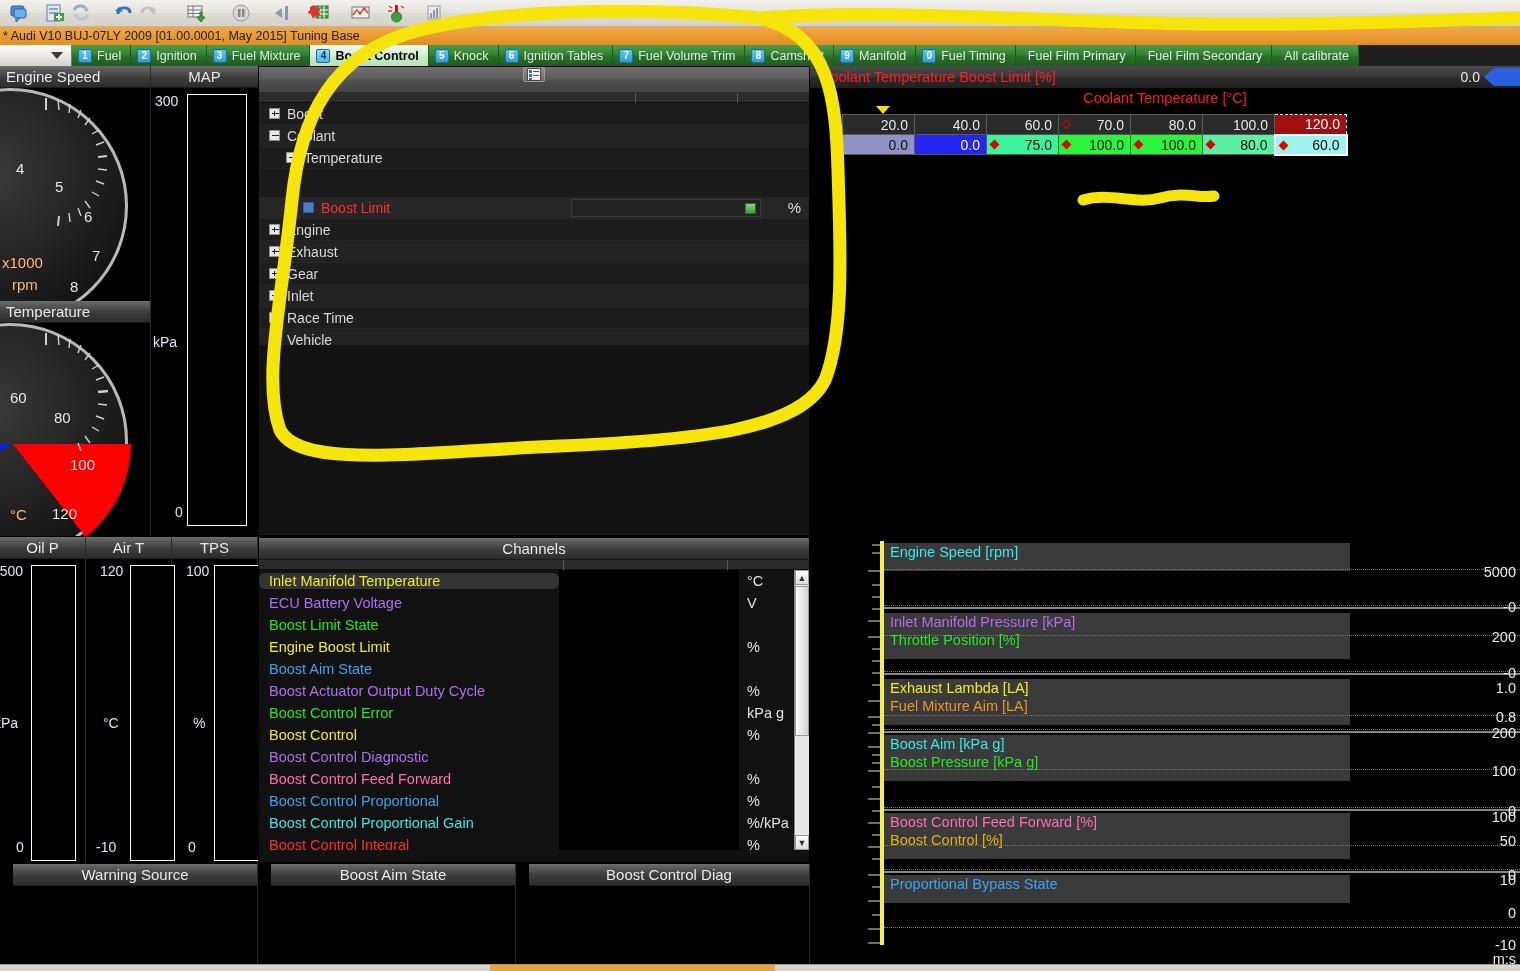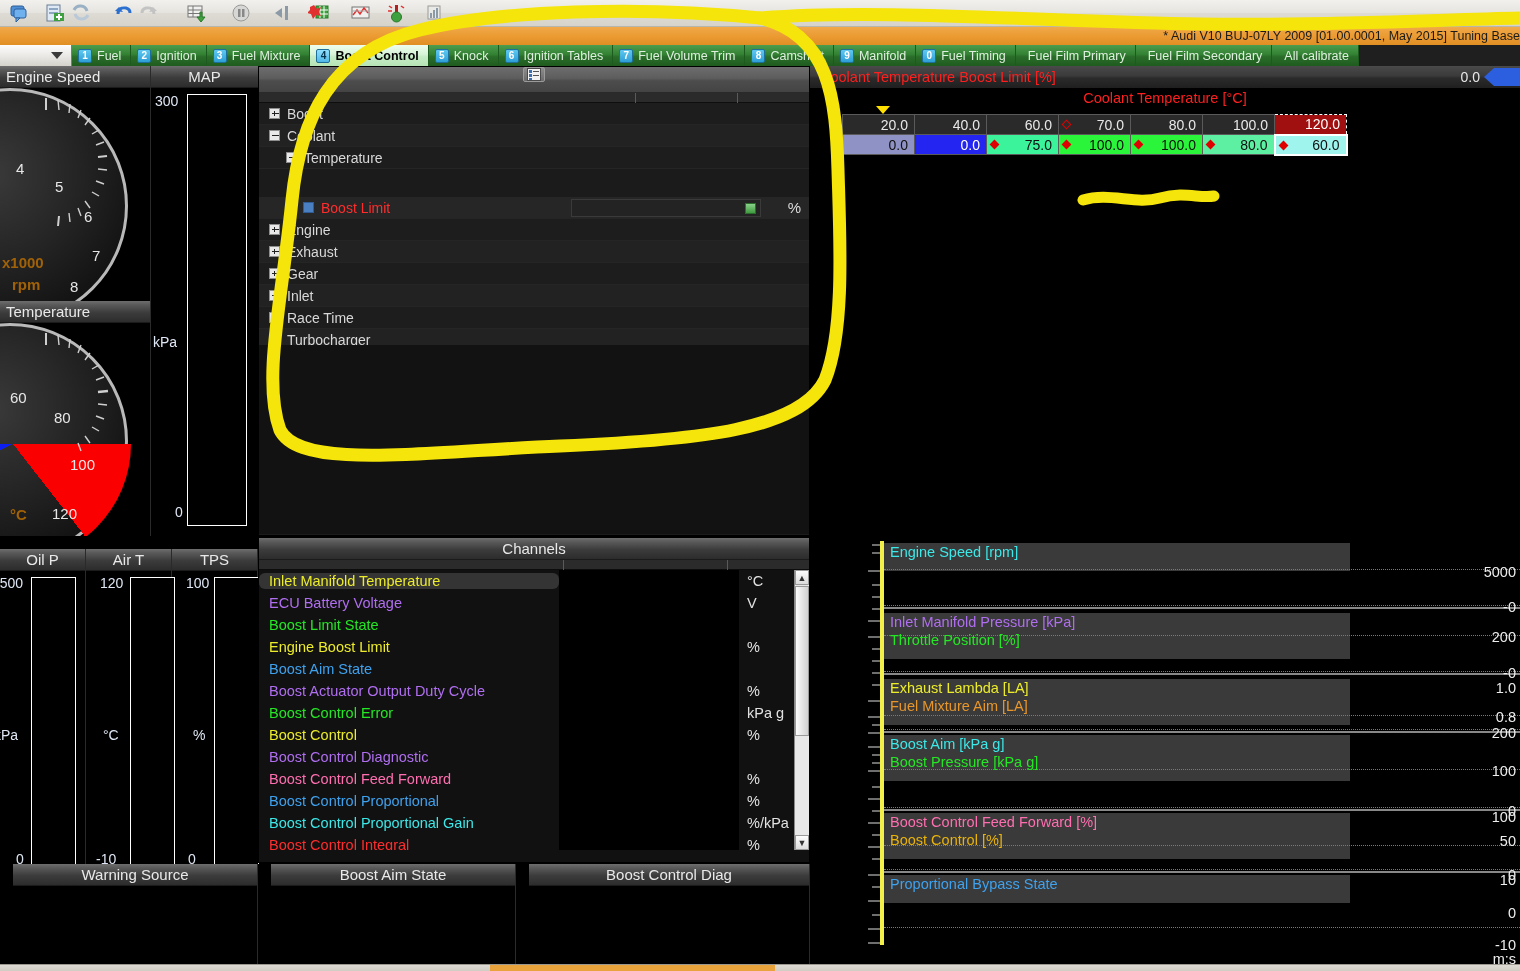--- a/index.html
+++ b/index.html
@@ -24,21 +24,20 @@
   }
   .tb-gap { width: 14px; flex: 0 0 auto; }
 
   
   .titlebar {
     position: absolute; left: 0; top: 27px; width: 1520px; height: 18px;
     background: linear-gradient(180deg,#f0a94a 0%,#eb9b32 50%,#e08f25 100%);
     color: #1b1b1b; font-size: 12.5px; line-height: 18px;
     padding-left: 3px; white-space: nowrap; overflow: hidden;
     font-family: "Liberation Sans", sans-serif;
-    text-align: right;
   }
 
   
   .tabbar {
     position: absolute; left: 0; top: 45px; width: 1520px; height: 21px;
     background: linear-gradient(180deg,#3e8c3e 0%,#2e7a2e 50%,#236523 100%);
     display: flex; align-items: stretch;
   }
   .tab-dropdown {
     width: 72px; background: linear-gradient(180deg,#fdfdfd 0%,#e8e7e3 55%,#d4d2cb 100%);
@@ -83,21 +82,21 @@
   
   .gauge-col { position: absolute; left: 0; top: 66px; width: 150px; height: 470px; background:#000; }
   .gauge-cell { position: relative; width: 150px; height: 235px; overflow: hidden; }
   .gauge-face {
     position: absolute; left: -108px; top: 22px;
     width: 236px; height: 236px; border-radius: 50%;
     background: radial-gradient(circle at 42% 36%, #3a3a3a 0%, #232323 46%, #141414 74%, #0a0a0a 100%);
     border: 3px solid #b9b9b9;
   }
   .gauge-label { position: absolute; color: #e7e7e7; font-size: 15px; }
-  .gauge-unit { position:absolute; color:#a16207; font-size:15px;font-weight:bold; }
+  .gauge-unit { position:absolute; color:#fdba74; font-size:15px; }
   .redzone, .bluezone {
     position: absolute; left: 0; top: 0; width: 236px; height: 236px; border-radius: 50%;
   }
 
   
   .map-col { position: absolute; left: 150px; top: 66px; width: 108px; height: 470px; background: #000; border-left:1px solid #2a2a2a;}
   .bar-wrap { position: relative; width: 100%; height: 448px; background:#000; }
   .bar-box { position: absolute; border: 1px solid #ffffff; background: #000; }
   .bar-tick { position: absolute; color: #dfe7f5; font-size: 14px; }
 
@@ -212,21 +211,21 @@
     position: absolute; right: 0; top: 0; width: 15px; height: 100%;
     background: #e8e8e8; border-left: 1px solid #8a8a8a;
   }
   .vs-arrow { height: 15px; background: linear-gradient(180deg,#fdfdfd,#dcdcdc); border:1px solid #9a9a9a;
     display:flex; align-items:center; justify-content:center; font-size:9px; color:#333;}
   .vs-thumb { position:absolute; left:0; top:16px; width:14px; height:150px;
     background: linear-gradient(90deg,#fcfcfc,#d2d2d2); border:1px solid #9a9a9a; }
 
   
   .bl-bars { position: absolute; left: 0; top: 537px; width: 258px; height: 326px; background:#000; display:flex; }
-  .blb { position: relative; width: 86px; height: 326px; border-right: 1px solid #2a2a2a; margin-top: 12px; }
+  .blb { position: relative; width: 86px; height: 326px; border-right: 1px solid #2a2a2a; }
 
   
   .tiles { position: absolute; left: 0; top: 864px; width: 810px; height: 100px; display: flex; }
   .tile { position: relative; border-right: 1px solid #2a2a2a; background: #000; padding-left: 13px; }
   .tile-body { background: #000; height: 78px; }
 
   
   .graph-panel { position: absolute; left: 810px; top: 537px; width: 710px; height: 434px; background: #000; }
   .g-tick { position: absolute; right: 4px; color: #ededed; font-size: 14.5px; text-align: right; white-space:nowrap;}
   .g-ruler { position: absolute; left: 70px; top: 4px; width: 4px; bottom: 26px; background: #f4f04a; }
@@ -575,24 +574,20 @@
         <span class="tgl plus"></span>
         <span class="lbl">Gear</span>
       </div>
       <div class="trow" style="padding-left:10px">
         <span class="tgl plus"></span>
         <span class="lbl">Inlet</span>
       </div>
       <div class="trow" style="padding-left:10px">
         <span class="tgl plus"></span>
         <span class="lbl">Race Time</span>
-      </div>
-      <div class="trow" style="padding-left:10px">
-        <span class="tgl plus"></span>
-        <span class="lbl">Turbocharger</span>
       </div>
       <div class="trow" style="padding-left:10px">
         <span class="tgl plus"></span>
         <span class="lbl">Vehicle</span>
       </div>
 
       <div style="position:absolute;left:0;right:0;top:242px;bottom:0;background:#121212"></div>
     </div>
   </div>
 

